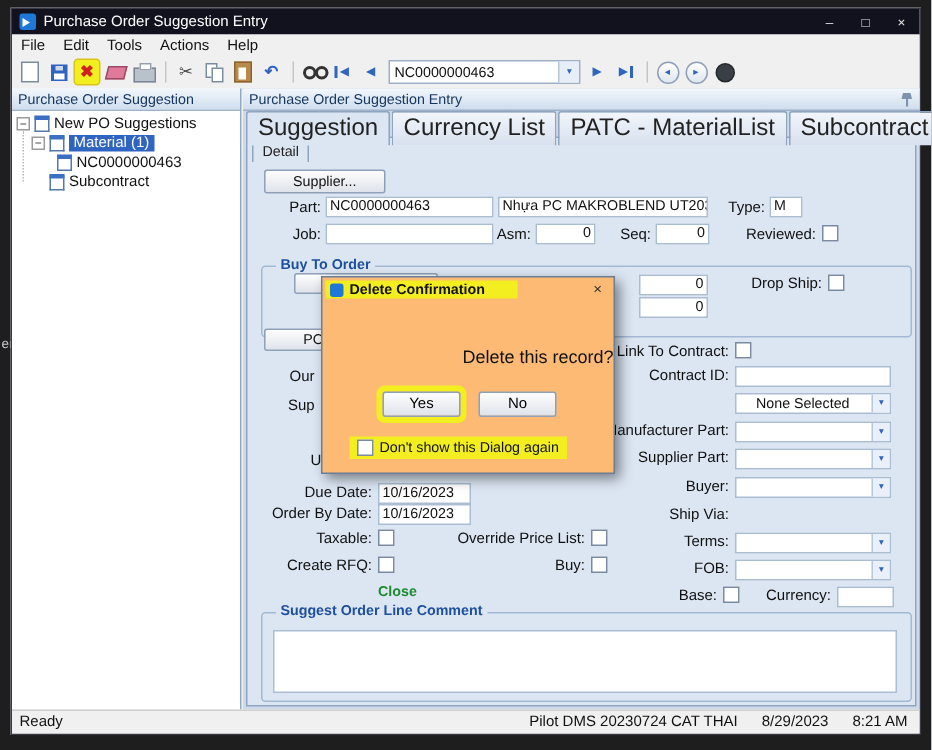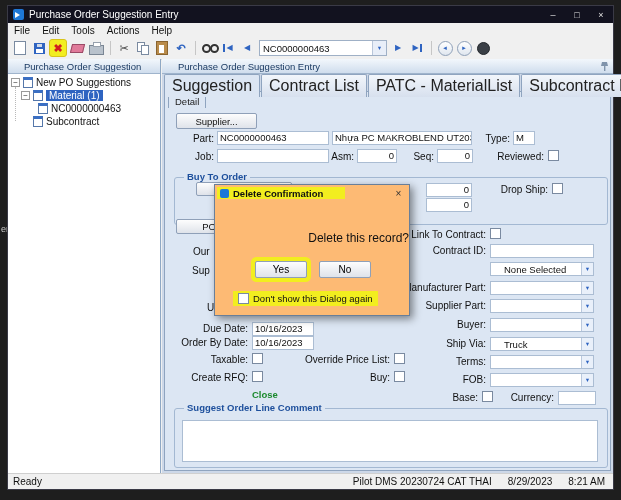--- a/index.html
+++ b/index.html
@@ -42,21 +42,21 @@
   .i-find::after{content:"";position:absolute;left:8px;top:0;width:5px;height:5px;border:2px solid #333;border-radius:50%}
   .nav{font-size:8px;color:#2f64c1;line-height:1}
   .barL{border-left:2px solid #2f64c1;padding-left:1px}
   .barR{border-right:2px solid #2f64c1;padding-right:1px}
   .i-circle{width:13px;height:13px;border:1px solid #8fa0b8;border-radius:50%;background:linear-gradient(#ffffff,#dfe6ef);display:flex;align-items:center;justify-content:center;font-size:7px;color:#2f64c1}
   .i-record{width:11px;height:11px;border-radius:50%;background:#3a3f46;border:1px solid #23272c}
   .tcombo{width:128px;height:16px;background:#fff;border:1px solid #9fb0c6;font-size:9.5px;display:flex;align-items:center;padding-left:3px;margin:0 2px;box-sizing:border-box;color:#111}
   .tcombo .dd{margin-left:auto;width:13px;height:100%;background:#e8eef8;border-left:1px solid #b8c6da;display:flex;align-items:center;justify-content:center;font-size:5.5px;color:#2f64c1}
   
   .left-panel{position:absolute;left:0;top:53px;width:153px;bottom:16px;background:#fff;border-right:1px solid #8fa8c4;box-sizing:border-box}
-  .panel-header{position:absolute;left:0;top:0;right:0;height:14px;background:linear-gradient(#f2f7fc,#cfdded);border-bottom:1px solid #9fb4cc;font-size:9.5px;color:#15355e;display:flex;align-items:center;padding-left:16px;white-space:nowrap;overflow:hidden}
+  .panel-header{position:absolute;left:0;top:0;right:0;height:14px;background:linear-gradient(#f2f7fc,#cfdded);border-bottom:1px solid #9fb4cc;font-size:9.5px;color:#15355e;display:flex;align-items:center;padding-left:4px;white-space:nowrap;overflow:hidden}
   .tnode{position:absolute;height:13px;display:flex;align-items:center;white-space:nowrap;font-size:10px;color:#111}
   .expander{position:absolute;width:9px;height:9px;border:1px solid #9a9a9a;background:#fff;font-size:8px;line-height:7px;text-align:center;color:#333;box-sizing:border-box}
   .tline{position:absolute;border-left:1px dotted #b9b9b9}
   .ticon{width:10px;height:11px;background:#fff;border:1px solid #5577aa;border-top:3px solid #3a6fc4;box-sizing:border-box;margin-right:3px;flex:0 0 auto}
   .selected{background:#2f64c1;color:#fff;padding:0 3px}
   .right-panel{position:absolute;left:154px;top:53px;right:0;bottom:16px;background:#cdd8e8}
   .pin{position:absolute;right:4px;top:2px}
   .tabs{position:absolute;left:2px;top:15px;display:flex;font-size:16px;z-index:2}
   .tab{padding:2px 7px 1px 7px;background:linear-gradient(#f2f6fb,#d7e0ee);border:1px solid #8fa4bf;border-bottom:none;margin-right:1px;border-radius:2px 2px 0 0;color:#222;white-space:nowrap}
   .tab.active{background:#dce6f3;padding-bottom:2px;position:relative;top:0}
@@ -211,21 +211,21 @@
         <span>Purchase Order Suggestion Entry</span>
         <span class="pin">
           <svg width="9" height="11" viewBox="0 0 9 11">
               <path d="M2 1 L7 1 L8 5 L1 5 Z" fill="#7f93ab"></path>
               <rect x="4" y="5" width="1.4" height="5" fill="#7f93ab"></rect>
             </svg>
         </span>
       </div>
       <div class="tabs">
         <span class="tab active">Suggestion</span>
-        <span class="tab">Contract List</span>
+        <span class="tab">Currency List</span>
         <span class="tab">PATC - MaterialList</span>
         <span class="tab">Subcontract List</span>
       </div>
       <div class="content">
         <div class="subtabs">
           <span class="subtab active">Detail</span>
         </div>
       </div>
     </div>
 
@@ -289,24 +289,20 @@
       <span class="dd">▼</span>
     </div>
 
     <span class="lbl ra" style="left:150px;top:317px;width:90px">Due Date:</span>
     <div class="field" style="left:244px;top:316px;width:62px">10/16/2023</div>
 
     <span class="lbl ra" style="left:140px;top:331px;width:100px">Order By Date:</span>
     <div class="field" style="left:244px;top:330px;width:62px">10/16/2023</div>
 
     <span class="lbl ra" style="left:360px;top:332px;width:118px">Ship Via:</span>
-    <div class="fcombo" style="left:482px;top:331px;width:104px">
-      <span class="val">Truck</span>
-      <span class="dd">▼</span>
-    </div>
 
     <span class="lbl ra" style="left:150px;top:348px;width:90px">Taxable:</span>
     <div class="cb" style="left:244px;top:347px"></div>
     <span class="lbl ra" style="left:270px;top:348px;width:112px">Override Price List:</span>
     <div class="cb" style="left:386px;top:347px"></div>
     <span class="lbl ra" style="left:360px;top:350px;width:118px">Terms:</span>
     <div class="fcombo" style="left:482px;top:349px;width:104px">
       <span class="val"></span>
       <span class="dd">▼</span>
     </div>

